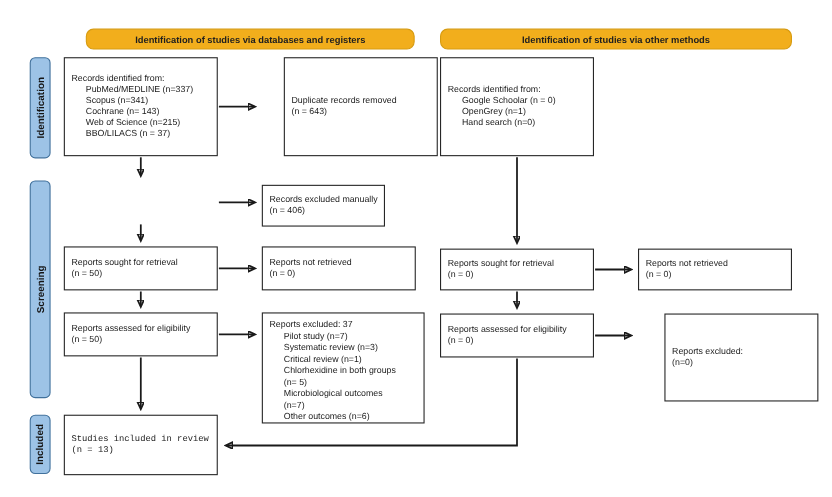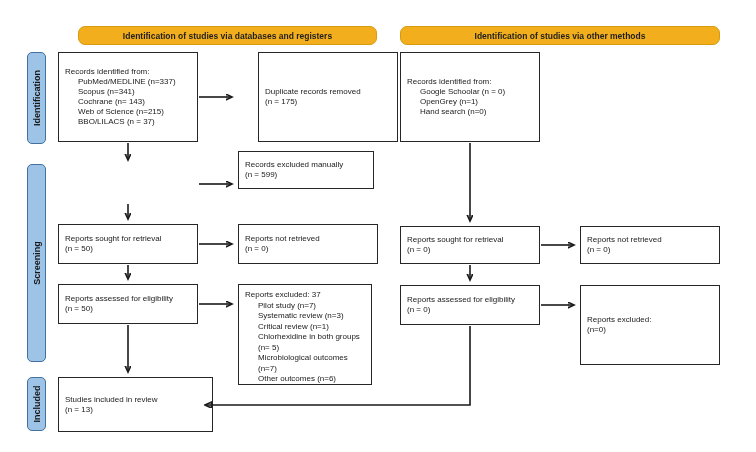--- a/index.html
+++ b/index.html
@@ -116,41 +116,41 @@
   <div class="box" style="left:58px; top:224px; width:140px; height:40px;">
     <div>Reports sought for retrieval</div>
     <div>(n = 50)</div>
   </div>
 
   <div class="box" style="left:58px; top:284px; width:140px; height:40px;">
     <div>Reports assessed for eligibility</div>
     <div>(n = 50)</div>
   </div>
 
-  <div class="box" style="left:58px; top:377px; width:155px; height:55px;">
+  <div class="box" style="left:58px; top:377px; width:140px; height:55px;font-family:Liberation Mono, monospace;">
     <div>Studies included in review</div>
     <div>(n = 13)</div>
   </div>
 
   <div class="box" style="left:238px; top:52px; width:140px; height:90px;margin-left:20px;">
     <div>Duplicate records removed</div>
-    <div>(n = 175)</div>
-  </div>
-
-  <div class="box" style="left:238px; top:151px; width:136px; height:38px;">
+    <div>(n = 643)</div>
+  </div>
+
+  <div class="box" style="left:238px; top:168px; width:112px; height:38px;">
     <div>Records excluded manually</div>
-    <div>(n = 599)</div>
+    <div>(n = 406)</div>
   </div>
 
   <div class="box" style="left:238px; top:224px; width:140px; height:40px;">
     <div>Reports not retrieved</div>
     <div>(n = 0)</div>
   </div>
 
-  <div class="box top-align" style="left:238px; top:284px; width:134px; height:101px;">
+  <div class="box top-align" style="left:238px; top:284px; width:148px; height:101px;">
     <div>Reports excluded: 37</div>
     <div class="indent">Pilot study (n=7)</div>
     <div class="indent">Systematic review (n=3)</div>
     <div class="indent">Critical review (n=1)</div>
     <div class="indent">Chlorhexidine in both groups</div>
     <div class="indent">(n= 5)</div>
     <div class="indent">Microbiological outcomes</div>
     <div class="indent">(n=7)</div>
     <div class="indent">Other outcomes (n=6)</div>
   </div>
@@ -170,21 +170,21 @@
   <div class="box" style="left:400px; top:285px; width:140px; height:40px;">
     <div>Reports assessed for eligibility</div>
     <div>(n = 0)</div>
   </div>
 
   <div class="box" style="left:580px; top:226px; width:140px; height:38px;">
     <div>Reports not retrieved</div>
     <div>(n = 0)</div>
   </div>
 
-  <div class="box" style="left:580px; top:285px; width:140px; height:80px;">
+  <div class="box" style="left:604px; top:285px; width:140px; height:80px;">
     <div>Reports excluded:</div>
     <div>(n=0)</div>
   </div>
 
   <svg class="arrows" width="756" height="452" viewBox="0 0 756 452">
     <defs>
       <marker id="ah" markerWidth="8" markerHeight="8" refX="5.5" refY="3" orient="auto" markerUnits="userSpaceOnUse">
         <path d="M0,0 L6.5,3 L0,6 Z" fill="#1a1a1a" stroke="none"></path>
       </marker>
     </defs>

